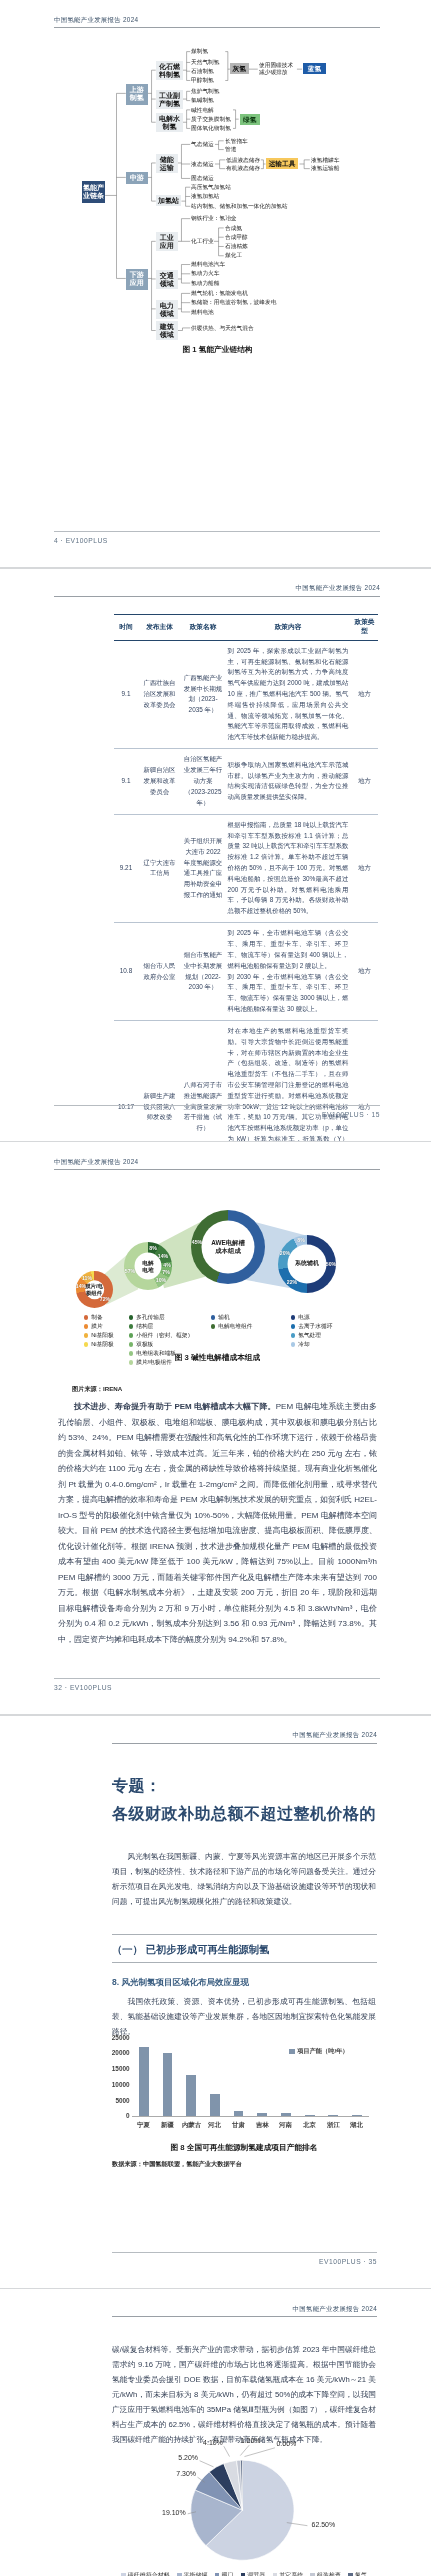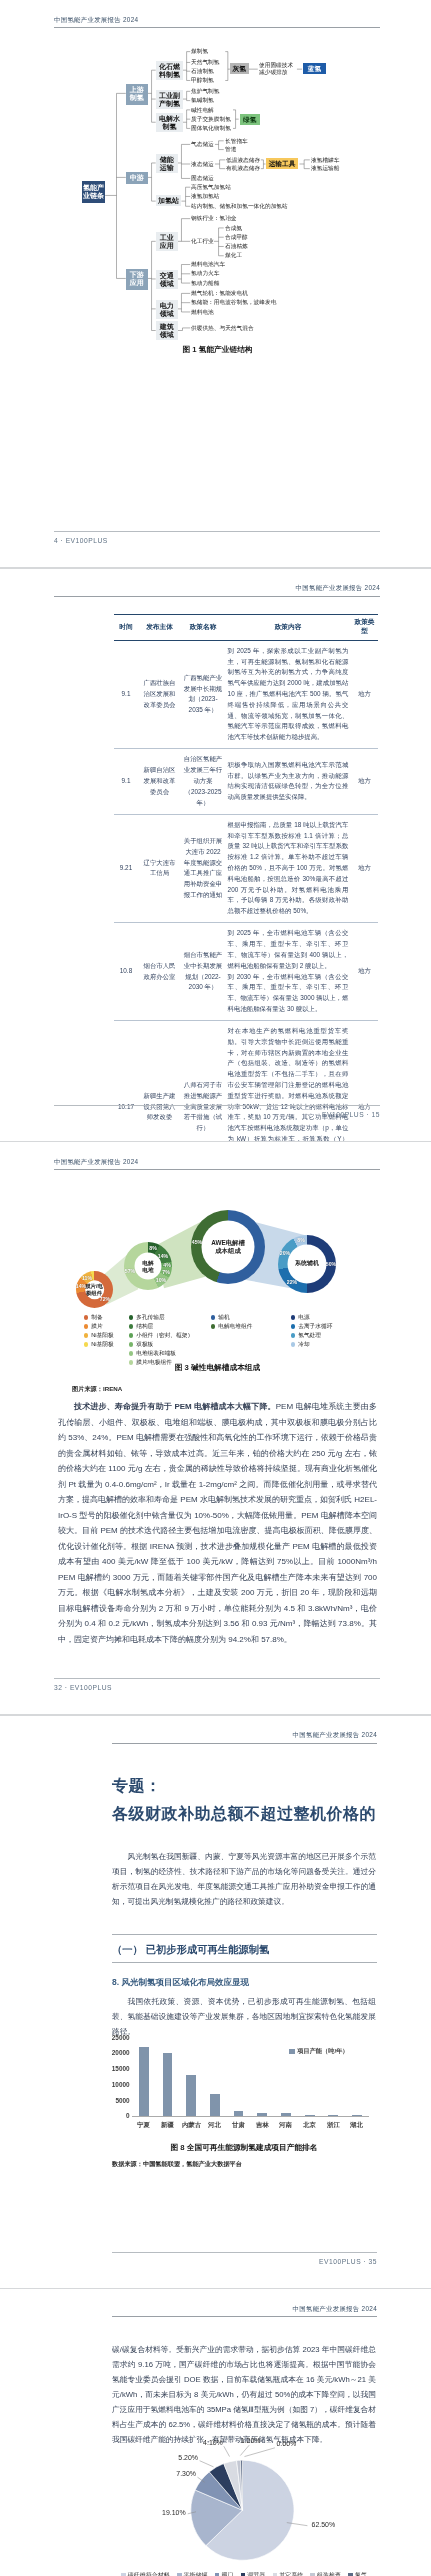--- a/index.html
+++ b/index.html
@@ -294,33 +294,33 @@
           <div class="legend-item">
             <span class="legend-dot" style="background: rgb(74, 156, 198);"></span>
             <span>氢气处理</span>
           </div>
           <div class="legend-item">
             <span class="legend-dot" style="background: rgb(169, 201, 230);"></span>
             <span>冷却</span>
           </div>
         </div>
       </div>
-    <div class="caption" style="left:54px;width:327px;top:221px">图 3 碱性电解槽成本组成</div>
+    <div class="caption" style="left:54px;width:327px;top:211px">图 3 碱性电解槽成本组成</div>
     <div class="source" style="left:72px;top:243px">图片来源：IRENA</div>
     <p class="body-text indent" style="left:58px;top:257px;width:319px;font-size:8px;line-height:15.5px"><b>技术进步、寿命提升有助于 PEM 电解槽成本大幅下降。</b><span>PEM 电解电堆系统主要由多孔传输层、小组件、双极板、电堆组和端板、膜电极构成，其中双极板和膜电极分别占比约 53%、24%。PEM 电解槽需要在强酸性和高氧化性的工作环境下运行，依赖于价格昂贵的贵金属材料如铂、铱等，导致成本过高。近三年来，铂的价格大约在 250 元/g 左右，铱的价格大约在 1100 元/g 左右，贵金属的稀缺性导致价格将持续坚挺。现有商业化析氢催化剂 Pt 载量为 0.4-0.6mg/cm²，Ir 载量在 1-2mg/cm² 之间。而降低催化剂用量，或寻求替代方案，提高电解槽的效率和寿命是 PEM 水电解制氢技术发展的研究重点，如贺利氏 H2EL-IrO-S 型号的阳极催化剂中铱含量仅为 10%-50%，大幅降低铱用量。PEM 电解槽降本空间较大。目前 PEM 的技术迭代路径主要包括增加电流密度、提高电极板面积、降低膜厚度、优化设计催化剂等。根据 IRENA 预测，技术进步叠加规模化量产 PEM 电解槽的最低投资成本有望由 400 美元/kW 降至低于 100 美元/kW，降幅达到 75%以上。目前 1000Nm³/h PEM 电解槽约 3000 万元，而随着关键零部件国产化及电解槽生产降本未来有望达到 700 万元。根据《电解水制氢成本分析》，土建及安装 200 万元，折旧 20 年，现阶段和远期目标电解槽设备寿命分别为 2 万和 9 万小时，单位能耗分别为 4.5 和 3.8kWh/Nm³，电价分别为 0.4 和 0.2 元/kWh，制氢成本分别达到 3.56 和 0.93 元/Nm³，降幅达到 73.8%。其中，固定资产均摊和电耗成本下降的幅度分别为 94.2%和 57.8%。</span></p>
     <div class="hline" style="left:54px;right:52px;top:536px;background:#b7bcc1"></div>
     <div class="ftr" style="left:54px;top:542px">32 · EV100PLUS</div>
   </section>
 
   <section class="page" id="page4" style="height:572px">
     <div class="hdr" style="right:55px"><span>中国氢能产业发展报告 2024</span></div>
     <div class="hline" style="left:112px;right:55px;top:27px"></div>
     <div class="bigtitle" style="left:112px;top:60px">专题：</div>
     <div class="bigtitle" style="left:112px;top:88px">各级财政补助总额不超过整机价格的</div>
-    <p class="body-text indent" style="left:112px;top:133px;width:264px">风光制氢在我国新疆、内蒙、宁夏等风光资源丰富的地区已开展多个示范项目，制氢的经济性、技术路径和下游产品的市场化等问题备受关注。通过分析示范项目在风光发电、年度氢能源交通工具推广应用补助资金申报工作的通知，可提出风光制氢规模化推广的路径和政策建议。</p>
+    <p class="body-text indent" style="left:112px;top:133px;width:264px">风光制氢在我国新疆、内蒙、宁夏等风光资源丰富的地区已开展多个示范项目，制氢的经济性、技术路径和下游产品的市场化等问题备受关注。通过分析示范项目在风光发电、绿氢消纳方向以及下游基础设施建设等环节的现状和问题，可提出风光制氢规模化推广的路径和政策建议。</p>
     <div class="h2rule" style="left:112px;right:55px;top:218px"></div>
     <div class="h2" style="left:112px;top:227px">（一） 已初步形成可再生能源制氢</div>
     <div class="h2rule" style="left:112px;right:55px;top:246px"></div>
     <div class="h3" style="left:112px;top:261px">8. 风光制氢项目区域化布局效应显现</div>
     <p class="body-text indent" style="left:112px;top:278px;width:264px">我国依托政策、资源、资本优势，已初步形成可再生能源制氢、包括组装、氢能基础设施建设等产业发展集群，各地区因地制宜探索特色化氢能发展路径。</p>
     <div class="abs" id="barChart" style="left:108px;top:319px;width:270px;height:98px">
         <div class="ytick" style="left: 0px; top: 77px;">0</div>
         <div class="ytick" style="left: 0px; top: 62px;">5000</div>
         <div class="ytick" style="left: 0px; top: 46px;">10000</div>
         <div class="ytick" style="left: 0px; top: 30px;">15000</div>

